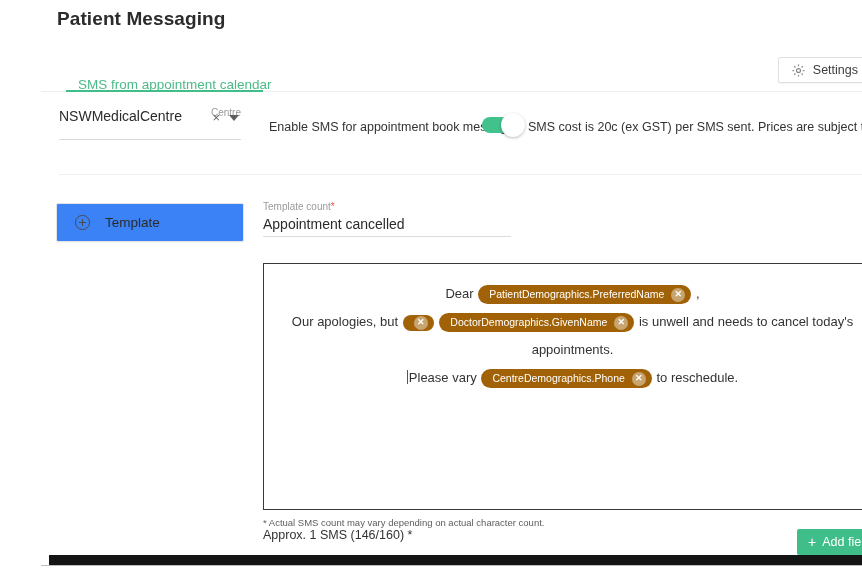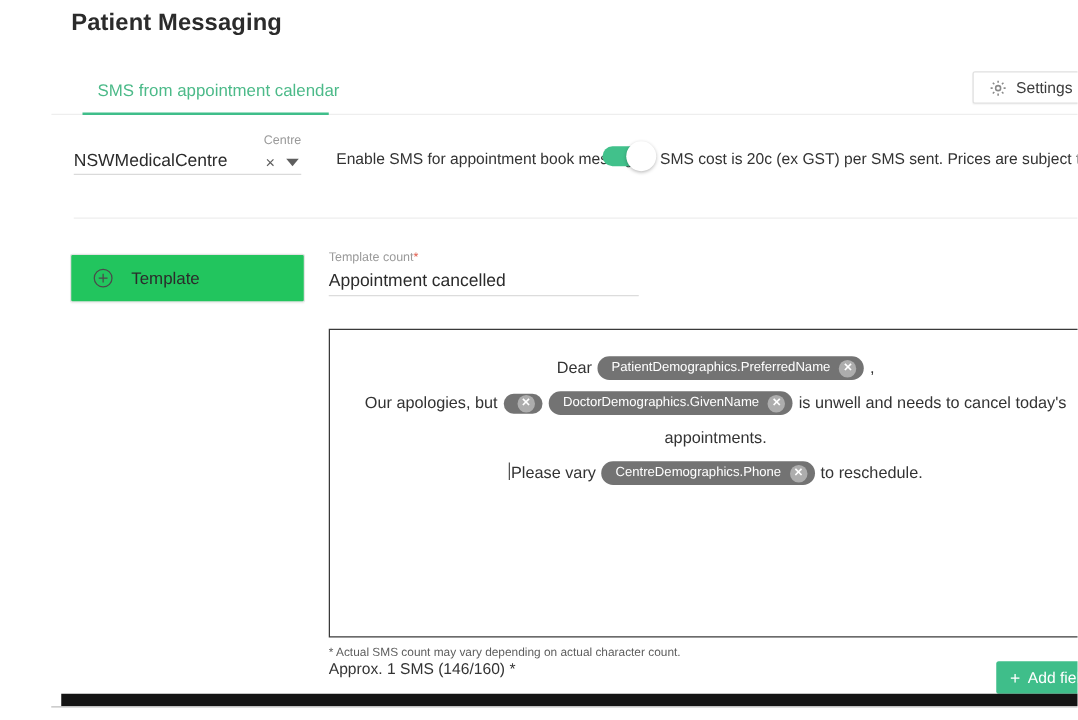--- a/index.html
+++ b/index.html
@@ -55,21 +55,21 @@
     position: absolute;
     left: 0; top: 52px;
     width: 851px; height: 40px;
     border-bottom: 1px solid #eeeeee;
   }
   .tab {
     position: absolute;
     left: 25px; top: 0px;
     height: 40px;
     padding: 0 12px;
-    display: flex; align-items: center;
+    display: flex; align-items: flex-end;
     font-size: 13.5px;
     color: #4cba89;
     cursor: pointer;
     white-space: nowrap;
   }
   .tab-underline {
     position: absolute;
     left: 25px; top: 38px;
     width: 197px; height: 2px;
     background: #3fbe8a;
@@ -100,21 +100,21 @@
   .centre-label {
     font-size: 10px;
     color: #9a9a9a;
     line-height: 13px;
     text-align: right;
   }
   .centre-value-row {
     display: flex; align-items: flex-end;
     height: 21px;
     border-bottom: 1px solid #dadada;
-    padding-bottom: 2px;
+    padding-bottom: 14px;
   }
   .centre-value {
     font-size: 14px;
     color: #2b2b2b;
     flex: 1;
     line-height: 18px;
   }
   .centre-clear {
     font-size: 13px; color: #5e5e5e;
     cursor: pointer;
@@ -168,21 +168,21 @@
     background: #eeeeee;
   }
 
   
   .template-btn {
     position: absolute;
     left: 15px; top: 203px;
     width: 188px; height: 39px;
     border: 1px solid #e4e4e4;
     border-radius: 2px;
-    background: #22c55e;
+    background: #3b82f6;
     display: flex; align-items: center;
     padding-left: 17px;
     gap: 14px;
     cursor: pointer;
     box-shadow: 0 1px 1px rgba(0,0,0,.03);
   }
   .template-btn .plus { display:block; width:17px; height:17px; }
   .template-btn .lbl { font-size: 13.5px; color: #2b2b2b; }
 
   .tname {
@@ -213,21 +213,21 @@
   .msg-body {
     font-size: 13px;
     color: #333333;
     line-height: 28px;
   }
   .msg-line { display: block; text-align: center; }
   .chip {
     display: inline-flex;
     align-items: center;
     gap: 7px;
-    background: #737373;
+    background: #a16207;
     color: #ffffff;
     border-radius: 11px;
     padding: 1px 6px 1px 11px;
     font-size: 10.5px;
     line-height: 17px;
     vertical-align: middle;
     margin: 0 1px;
     white-space: nowrap;
     cursor: pointer;
   }

